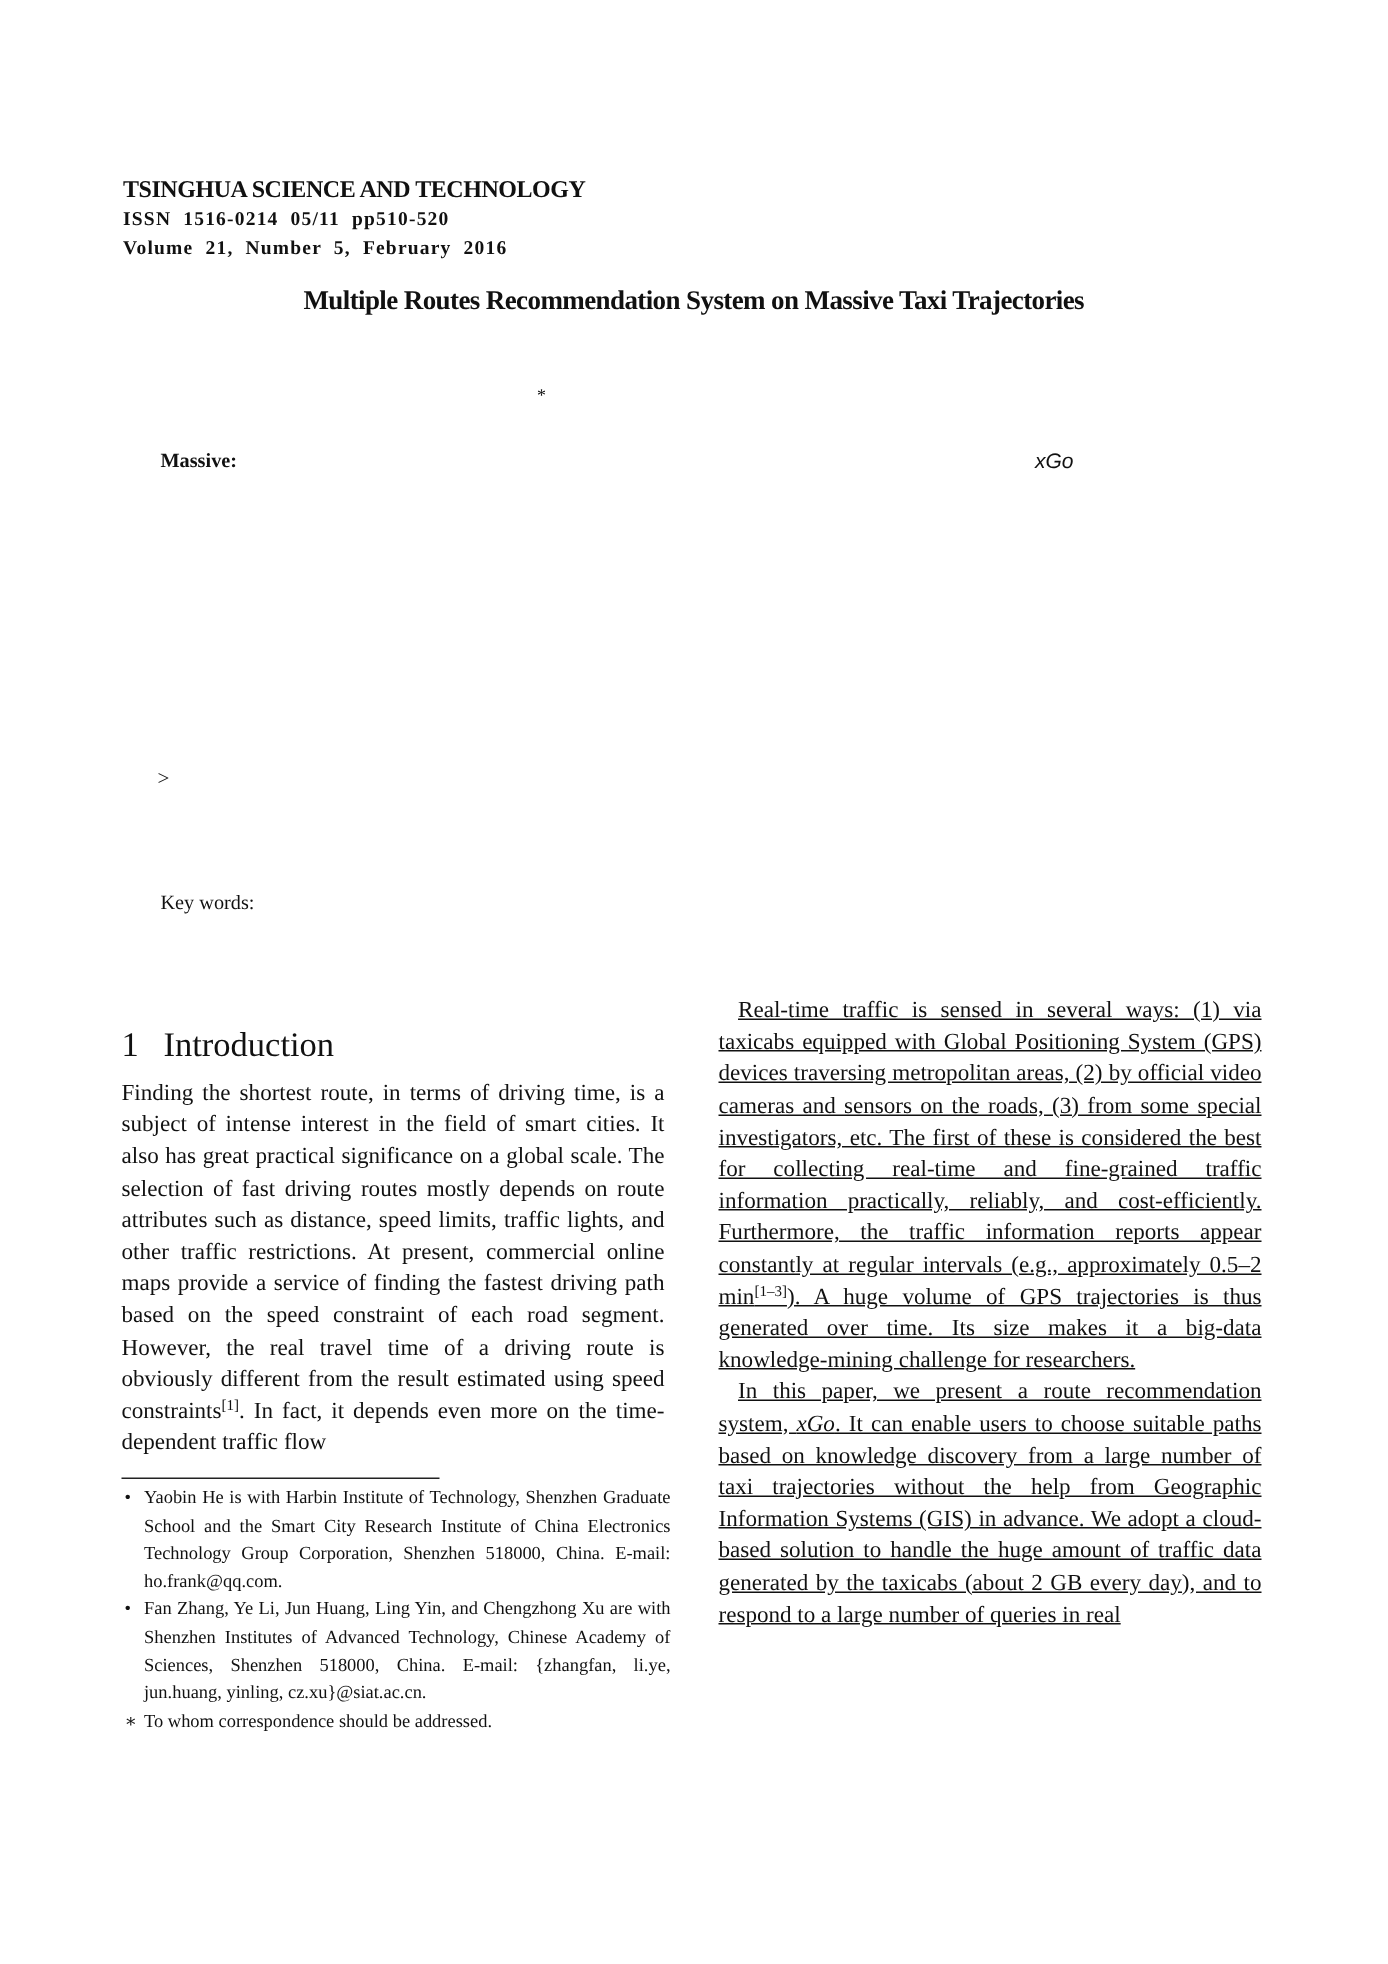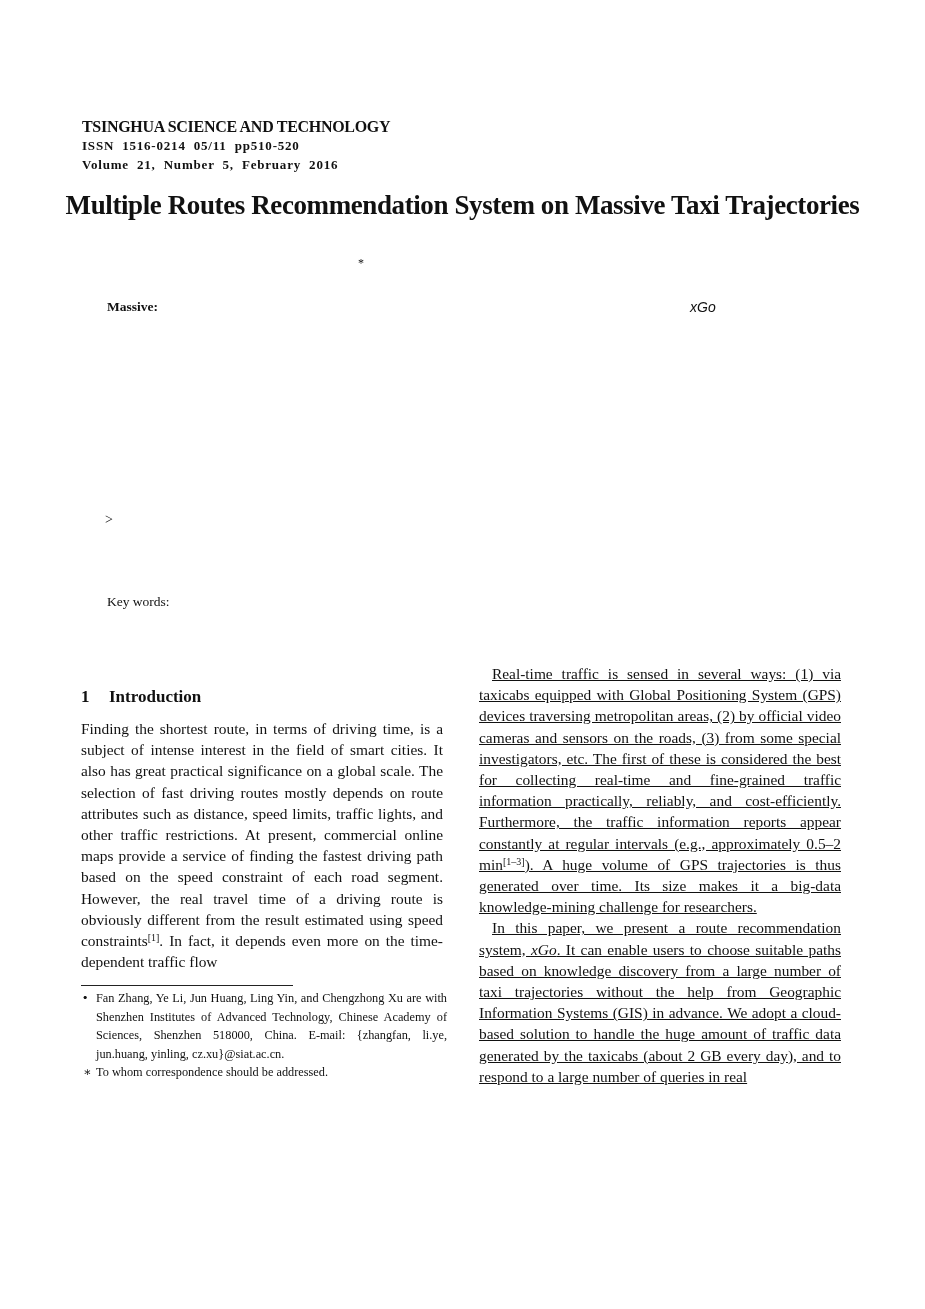--- a/index.html
+++ b/index.html
@@ -6,32 +6,32 @@
     body {
       width: 925px; height: 1309px; position: relative; overflow: hidden;
       font-family: "Liberation Serif", "DejaVu Serif", serif; color: #111;
     }
     .abs { position: absolute; }
     .journal-header { left: 82px; top: 117px; font-weight: bold; line-height: 19px; }
     .journal-header .jname { font-size: 16px; letter-spacing: -0.3px; }
     .journal-header .jline { font-size: 13px; letter-spacing: 0.8px; word-spacing: 4px; }
     .title {
       left: 0; width: 925px; top: 190px; text-align: center;
-      font-size: 27px; font-weight: bold; letter-spacing: -0.4px;
+      font-size: 18px; font-weight: bold; letter-spacing: -0.4px;
     }
     .star { left: 358px; top: 256px; font-size: 12px; }
     .abs-label { left: 107px; top: 299px; font-size: 13.5px; font-weight: bold; }
     .xgo { left: 690px; top: 299px; font-size: 14px; font-style: italic; font-family: "Liberation Sans", "DejaVu Sans", sans-serif; }
     .gt { left: 105px; top: 512px; font-size: 14px; }
     .kw-label { left: 107px; top: 594px; font-size: 13.5px; font-weight: normal; }
 
     .col { position: absolute; width: 362px; font-size: 15.4px; line-height: 21.2px; text-align: justify; }
     .col-left { left: 81px; top: 685px; }
     .col-right { left: 479px; top: 663px; }
-    .section-heading { font-size: 17px; font-weight: bold; margin: 0 0 9px 0; line-height: 24px; }
+    .section-heading { font-size: 23px; font-weight: normal; margin: 0 0 9px 0; line-height: 24px; }
     .section-heading .num { display: inline-block; width: 28px; }
     .para { margin: 0; }
     .indent { text-indent: 13px; text-decoration: underline; }
     sup { font-size: 10px; line-height: 0; vertical-align: 5px; }
     .it { font-style: italic; }
 
     .fn-rule { left: 81px; top: 985px; width: 212px; border-top: 1px solid #222; height: 0; }
     .footnotes { left: 81px; top: 989px; width: 366px; font-size: 12.3px; line-height: 18.6px; text-align: justify; }
     .fn { position: relative; padding-left: 15px; margin: 0; }
     .fn .mark { position: absolute; left: 2px; top: 0; }
@@ -56,21 +56,21 @@
 
 <div class="col col-left">
   <div class="section-heading">
     <span class="num">1</span><span>Introduction</span>
   </div>
   <p class="para"><span>Finding the shortest route, in terms of driving time, is a subject of intense interest in the field of smart cities. It also has great practical significance on a global scale. The selection of fast driving routes mostly depends on route attributes such as distance, speed limits, traffic lights, and other traffic restrictions. At present, commercial online maps provide a service of finding the fastest driving path based on the speed constraint of each road segment. However, the real travel time of a driving route is obviously different from the result estimated using speed constraints</span><sup>[1]</sup><span>. In fact, it depends even more on the time-dependent traffic flow</span></p>
 </div>
 
 <div class="abs fn-rule"></div>
 <div class="abs footnotes">
-  <p class="fn"><span class="mark">•</span></p>
+  <p class="fn"><span class="mark">•</span><span>Yaobin He is with Harbin Institute of Technology, Shenzhen Graduate School and the Smart City Research Institute of China Electronics Technology Group Corporation, Shenzhen 518000, China. E-mail: ho.frank@qq.com.</span></p>
   <p class="fn"><span class="mark">•</span><span>Fan Zhang, Ye Li, Jun Huang, Ling Yin, and Chengzhong Xu are with Shenzhen Institutes of Advanced Technology, Chinese Academy of Sciences, Shenzhen 518000, China. E-mail: {zhangfan, li.ye, jun.huang, yinling, cz.xu}@siat.ac.cn.</span></p>
   <p class="fn"><span class="mark">∗</span><span>To whom correspondence should be addressed.</span></p>
 </div>
 
 <div class="col col-right">
   <p class="para indent"><span>Real-time traffic is sensed in several ways: (1) via taxicabs equipped with Global Positioning System (GPS) devices traversing metropolitan areas, (2) by official video cameras and sensors on the roads, (3) from some special investigators, etc. The first of these is considered the best for collecting real-time and fine-grained traffic information practically, reliably, and cost-efficiently. Furthermore, the traffic information reports appear constantly at regular intervals (e.g., approximately 0.5–2 min</span><sup>[1–3]</sup><span>). A huge volume of GPS trajectories is thus generated over time. Its size makes it a big-data knowledge-mining challenge for researchers.</span></p>
   <p class="para indent"><span>In this paper, we present a route recommendation system, </span><span class="it">xGo</span><span>. It can enable users to choose suitable paths based on knowledge discovery from a large number of taxi trajectories without the help from Geographic Information Systems (GIS) in advance. We adopt a cloud-based solution to handle the huge amount of traffic data generated by the taxicabs (about 2 GB every day), and to respond to a large number of queries in real</span></p>
 </div>
 
 </body></html>

